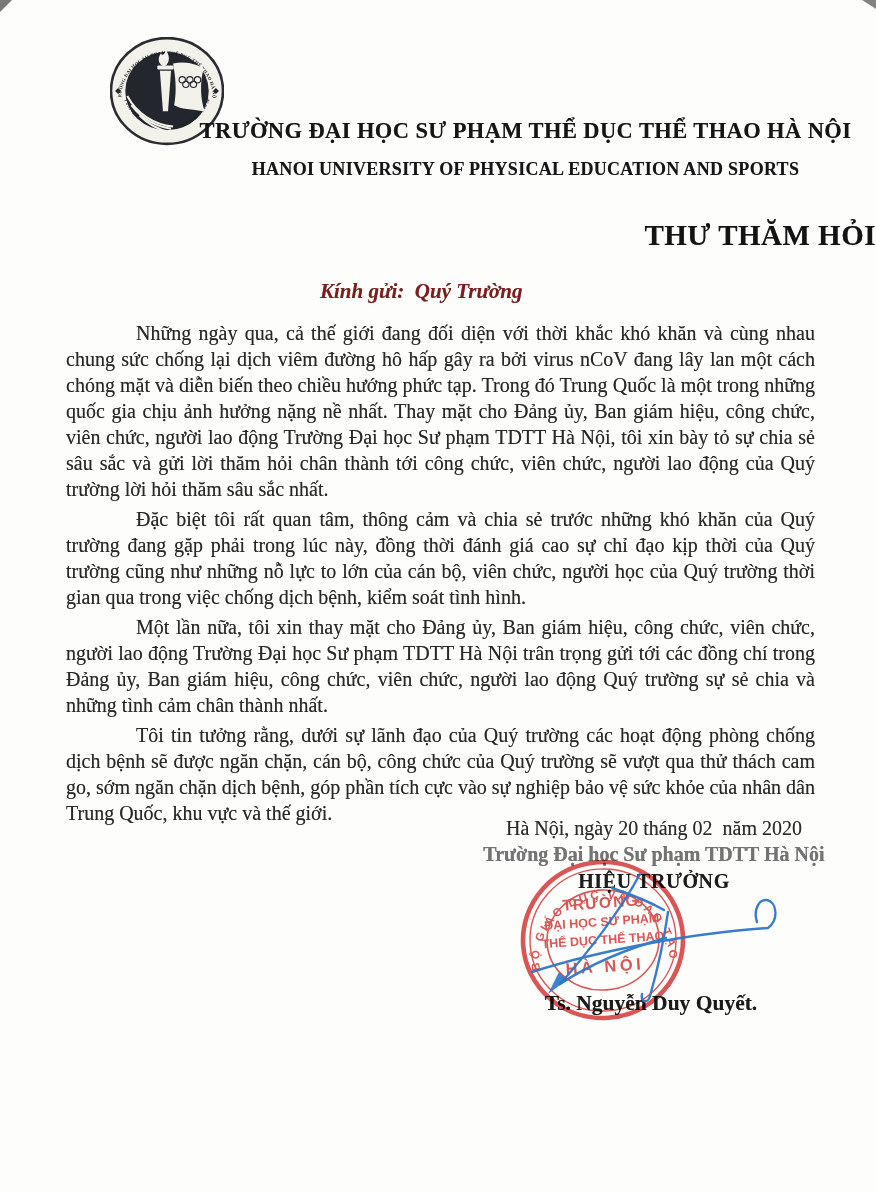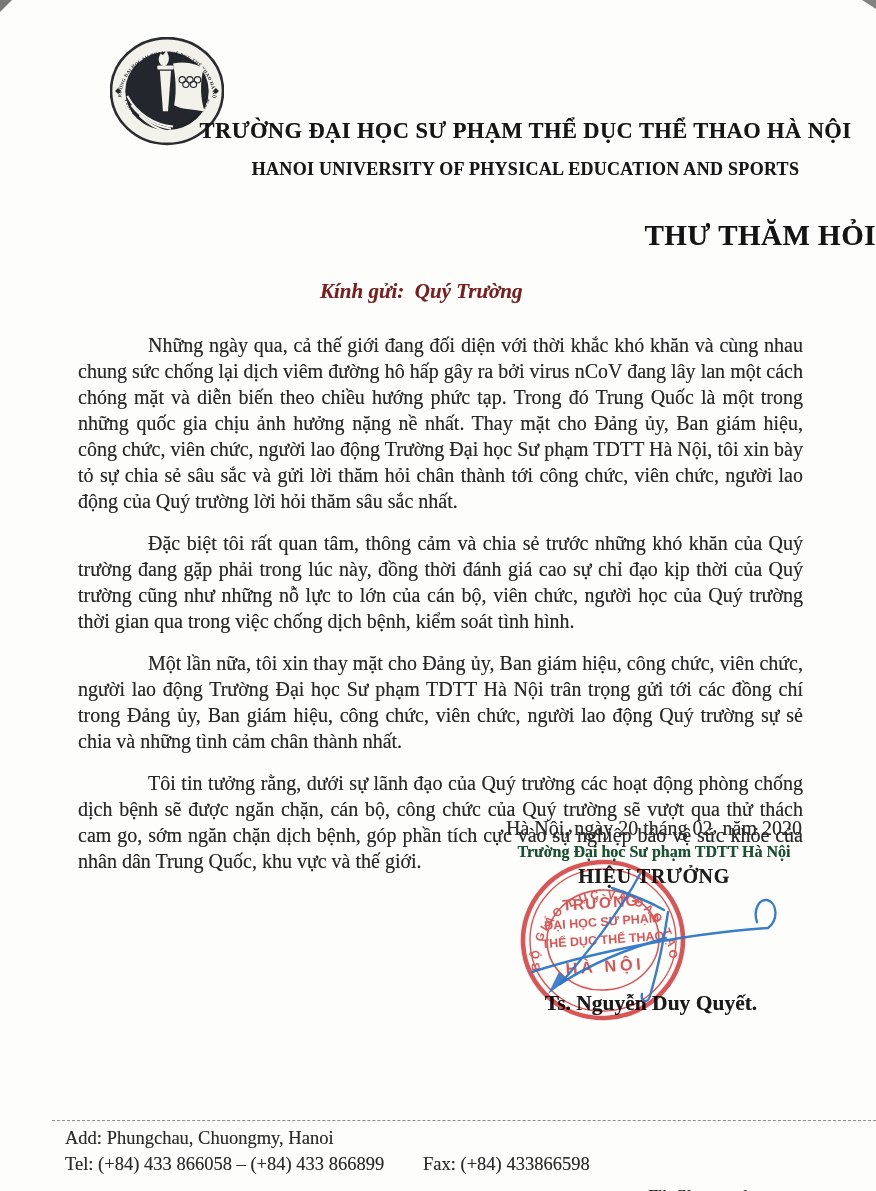--- a/index.html
+++ b/index.html
@@ -22,26 +22,26 @@
     text-shadow:0 0 .6px rgba(10,10,10,.5);
   }
   .salutation{
     position:absolute;left:285px;top:279px;
     font-size:21px;font-weight:bold;font-style:italic;color:#7f1d1d;
     text-shadow:0 0 .5px rgba(20,20,20,.45);
     margin-left:35px;
   }
   .body-text{position:absolute;left:62px;top:316px;width:757px;}
   .body-text p{
-    margin:16px;font-size:20px;line-height:26px;text-align:justify;
+    margin:4px;font-size:20px;line-height:26px;text-align:justify;
     text-indent:70px;color:#282828;text-shadow:0 0 .5px rgba(30,30,30,.5);
   }
   .sign-block{position:absolute;left:468px;top:817px;width:372px;text-align:center;}
   .date-line{font-size:20px;color:#2b2b2b;text-shadow:0 0 .5px rgba(30,30,30,.45);}
-  .org-line{font-size:16px;font-weight:bold;margin-top:3px;color:#14532d;text-shadow:0 0 .5px rgba(20,20,20,.5);text-align:center;}
+  .org-line{font-size:20px;font-weight:bold;margin-top:3px;color:#737373;text-shadow:0 0 .5px rgba(20,20,20,.5);text-align:center;}
   .role-line{font-size:20px;font-weight:bold;margin-top:4px;letter-spacing:.6px;color:#1c1c1c;text-shadow:0 0 .5px rgba(20,20,20,.5);}
   .signer-name{
     position:absolute;left:505px;top:991px;width:292px;text-align:center;
     font-size:21.5px;font-weight:bold;color:#1a1a1a;text-shadow:0 0 .5px rgba(20,20,20,.5);
   }
   .seal-svg{position:absolute;left:512px;top:852px;width:182px;height:176px;mix-blend-mode:multiply;opacity:.9;}
   .sig-svg{position:absolute;left:500px;top:858px;width:300px;height:162px;}
   .footer{position:absolute;left:52px;right:0;top:1120px;height:70px;border-top:1.5px dashed #8f8f8f;}
   .addr{position:absolute;left:13px;top:7px;font-size:18.5px;color:#2b2b2b;text-shadow:0 0 .4px rgba(30,30,30,.45);}
   .contact-row span{position:absolute;top:33px;font-size:18.5px;color:#2b2b2b;text-shadow:0 0 .4px rgba(30,30,30,.45);}
@@ -143,25 +143,14 @@
     <g stroke="#2e76c8" stroke-width="2.4" fill="none" stroke-linecap="round" opacity=".95">
       <path d="M 32,114 C 100,92 200,74 268,70 C 279,62 277,44 267,42 C 259,41 253,52 257,64"></path>
       <path d="M 140,16 C 121,52 86,97 60,126"></path>
       <path d="M 60,126 C 100,100 140,87 166,80"></path>
       <path d="M 168,54 C 164,82 156,117 150,138 C 148,146 140,144 142,136"></path>
       <path d="M 112,30 C 130,36 150,44 164,52"></path>
     </g>
     <polygon points="48,136 67,122 59,114" fill="#2e76c8" opacity=".9"></polygon>
   </svg>
 
-  <div class="footer">
-    <div class="addr">Add: Phungchau, Chuongmy, Hanoi</div>
-    <div class="contact-row">
-      <span class="tel">Tel: (+84) 433 866058 – (+84) 433 866899</span>
-      <span class="fax">Fax: (+84) 433866598</span>
-      <span class="email">
-          <span>Email: </span>
-          <span class="email-link">tdh@moet.edu.vn</span>
-        </span>
-    </div>
-  </div>
 
 </div>
 
 </body></html>

